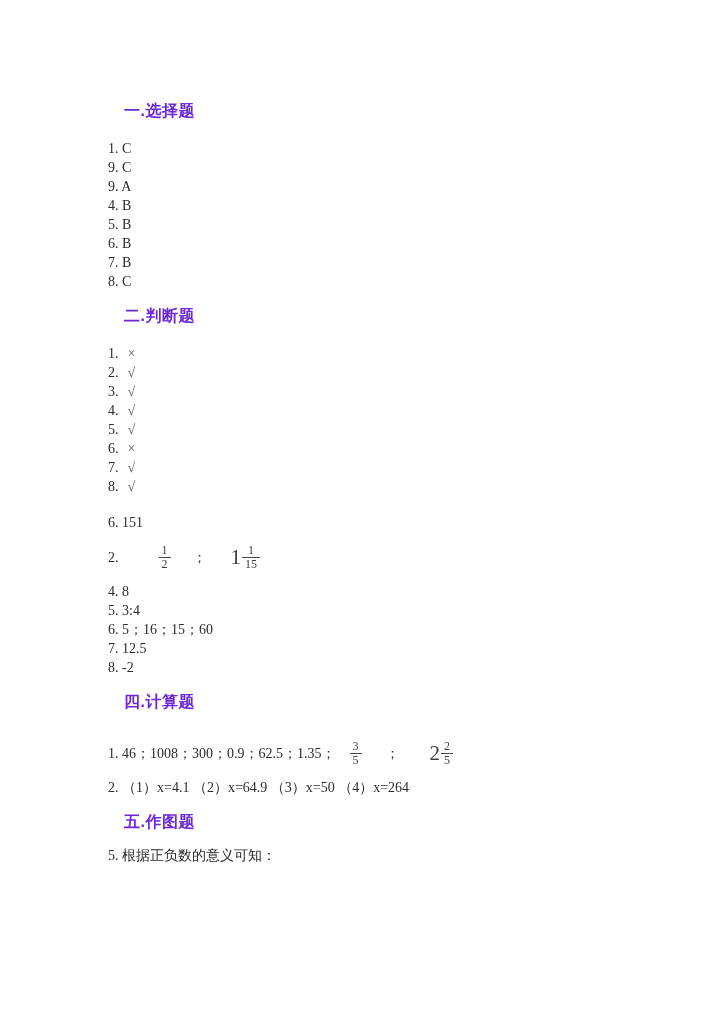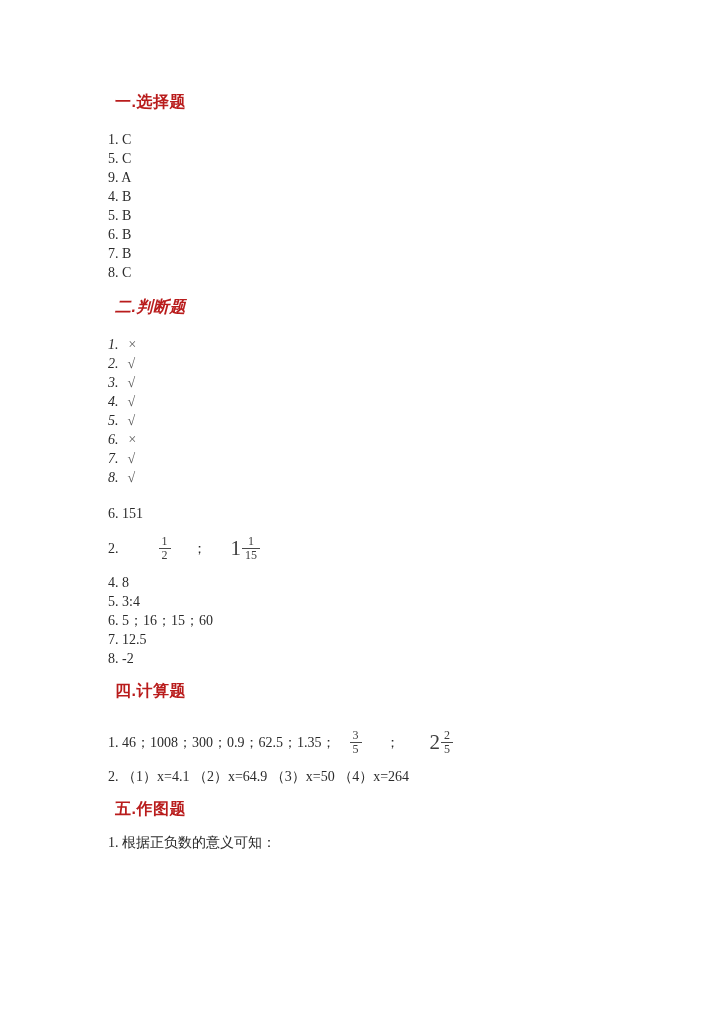--- a/index.html
+++ b/index.html
@@ -21,28 +21,28 @@
     left: 108px;
     top: 86px;
     width: 580px;
   }
   .title {
     font-family: "Liberation Sans", "DejaVu Sans", sans-serif;
     font-size: 16px;
     font-weight: 700;
     line-height: 17px;
     letter-spacing: 0.5px;
-    color: #b91c1c;
-    margin: 7px;
+    color: #6d28d9;
+    margin: 16px;
   }
   .rows { font-size: 14px; line-height: 19px; }
   .row  { white-space: pre; }
 
   .sec-choice .title { margin-bottom: 20px; }
-  .sec-judge  { margin-top: 16px; font-style: italic; }
+  .sec-judge  { margin-top: 16px; }
   .sec-judge .title { margin-bottom: 20px; }
   .sec-fill   { margin-top: 17px; }
   .sec-fill .title { margin-bottom: 19px; }
   .sec-calc   { margin-top: 14px; }
   .sec-calc .title { margin-bottom: 24px; }
   .sec-draw   { margin-top: 14px; }
   .sec-draw .title { margin-bottom: 16px; }
 
   .mark { color: #5a5a5a; margin-left: 9px; }
 
@@ -90,21 +90,21 @@
 </head>
 <body>
 
 <div class="page">
   <div class="content">
 
     <section class="sec-choice">
       <h2 class="title">一.选择题</h2>
       <div class="rows">
         <div class="row">1. C</div>
-        <div class="row">5. C</div>
+        <div class="row">9. C</div>
         <div class="row">9. A</div>
         <div class="row">4. B</div>
         <div class="row">5. B</div>
         <div class="row">6. B</div>
         <div class="row">7. B</div>
         <div class="row">8. C</div>
       </div>
     </section>
 
     <section class="sec-judge">
@@ -165,18 +165,18 @@
             </span>
           </span>
         </div>
         <div class="row">2. （1）x=4.1 （2）x=64.9 （3）x=50 （4）x=264</div>
       </div>
     </section>
 
     <section class="sec-draw">
       <h2 class="title">五.作图题</h2>
       <div class="rows">
-        <div class="row">1. 根据正负数的意义可知：</div>
+        <div class="row">5. 根据正负数的意义可知：</div>
       </div>
     </section>
 
   </div>
 </div>
 
 </body></html>

